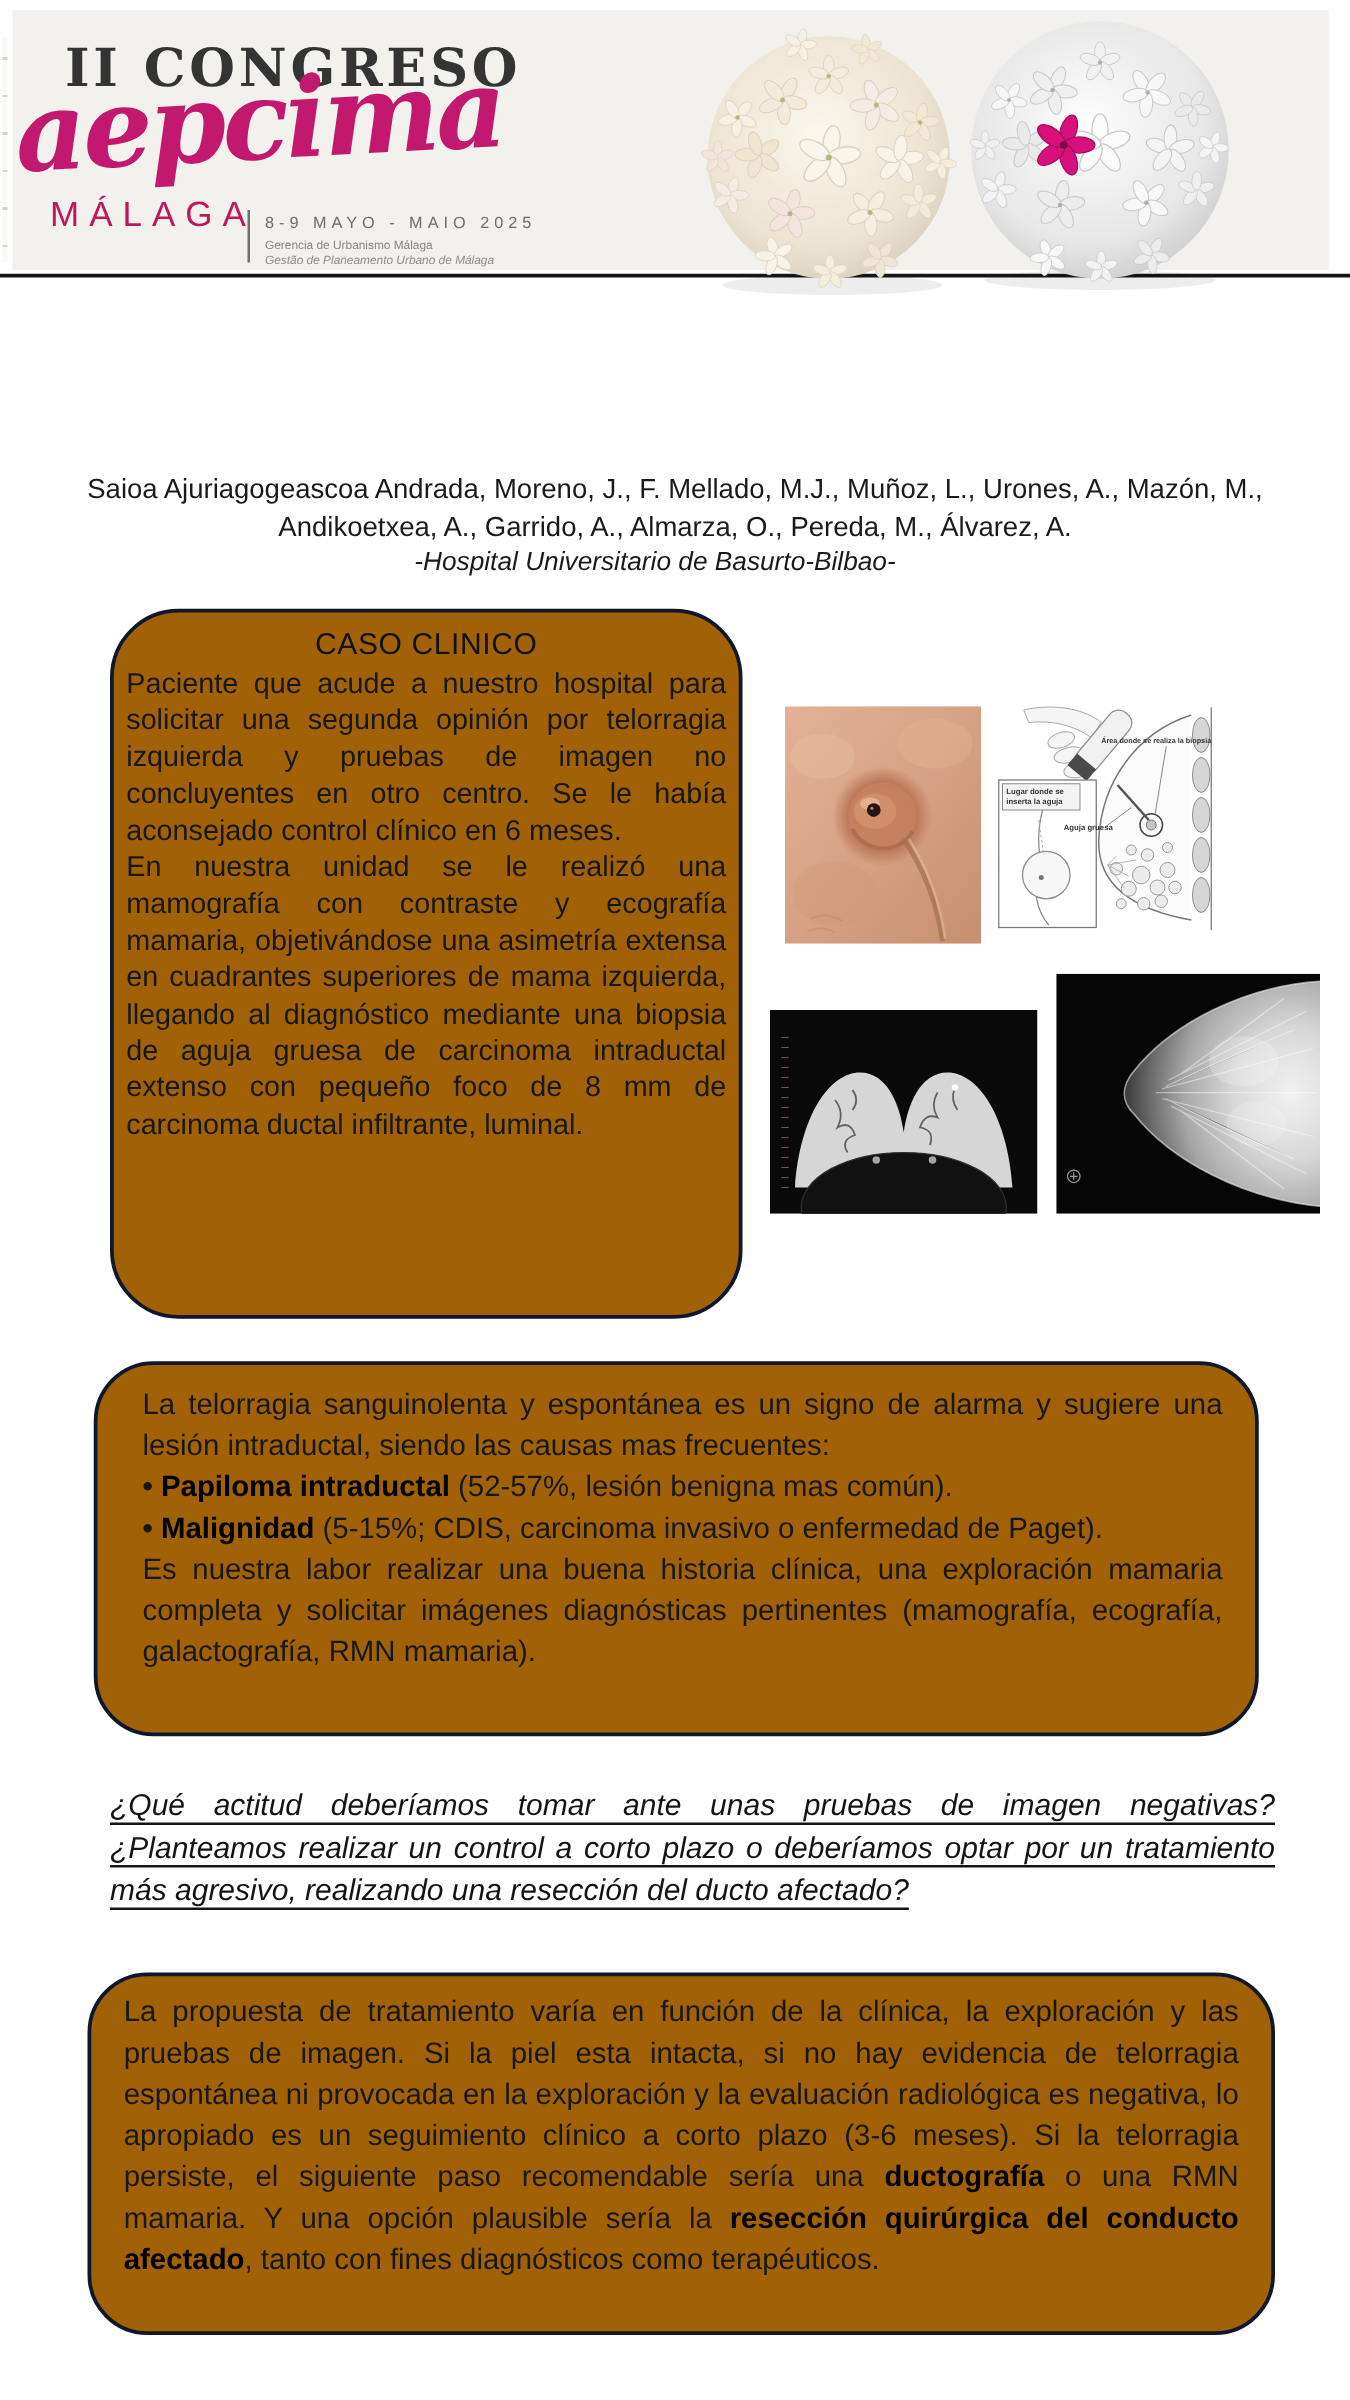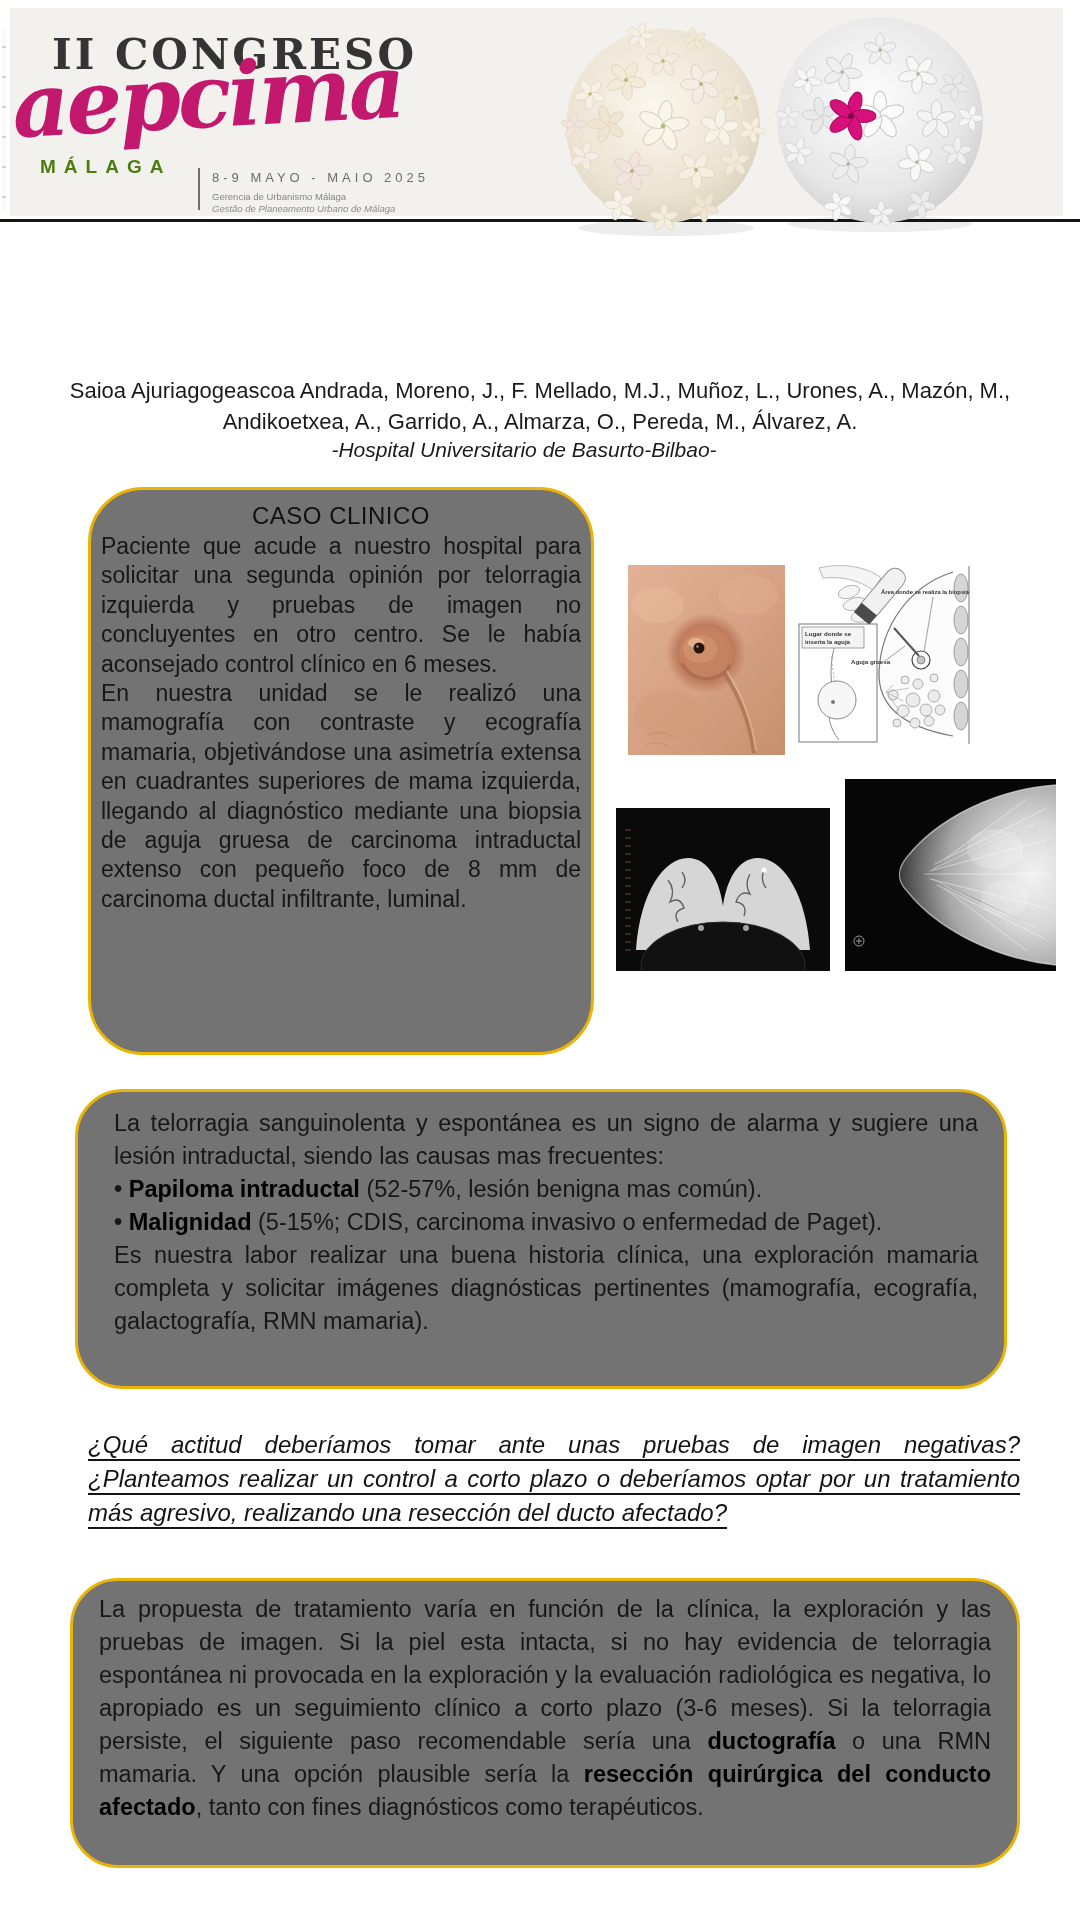--- a/index.html
+++ b/index.html
@@ -9,37 +9,37 @@
 
   
   .header-band{left:10px;top:8px;width:1053px;height:208px;background:#f2f1ee;}
   .margin-marks{left:2px;top:30px;width:4px;height:180px;opacity:.45;
      background:repeating-linear-gradient(#f2f1ee 0 16px,#9a9a9a 16px 18px,#f2f1ee 18px 30px);}
   .separator{left:0;top:219px;width:1080px;height:3px;background:#161616;}
   .logo-congress{left:52px;top:30px;font-family:"DejaVu Serif",serif;font-weight:700;
      font-size:42px;letter-spacing:3px;color:#343434;}
   .logo-brand{left:12px;top:44px;font-family:"DejaVu Serif",serif;font-style:italic;font-weight:700;
      font-size:88px;letter-spacing:-3px;color:#c2186d;transform:rotate(-3deg);}
-  .logo-city{left:40px;top:156px;font-size:19px;font-weight:700;letter-spacing:8px;color:#4d7c0f;}
+  .logo-city{left:40px;top:156px;font-size:28px;font-weight:400;letter-spacing:8px;color:#be185d;}
   .logo-divider{left:198px;top:168px;width:2px;height:42px;background:#6f6f6f;}
   .logo-dates{left:212px;top:170px;font-size:13px;letter-spacing:4px;color:#6d6d6d;}
   .logo-org1{left:212px;top:191px;font-size:9.5px;color:#858585;}
   .logo-org2{left:212px;top:203px;font-size:9.5px;font-style:italic;color:#8d8d8d;}
   .flowers{left:468px;top:4px;z-index:3;}
 
   
   .title-line{left:30px;width:1020px;text-align:center;font-size:34px;color:#131313;}
   .title-line span{text-decoration:underline;text-underline-offset:7px;text-decoration-thickness:2px;}
   .t1{top:282px;} .t2{top:327px;}
   .authors{left:40px;width:1000px;text-align:center;font-size:22px;color:#1a1a1a;}
   .a1{top:378px;} .a2{top:409px;}
   .affiliation{left:24px;top:438px;width:1000px;text-align:center;font-size:21px;font-style:italic;color:#1a1a1a;}
 
   
-  .pinkbox{border:3px solid #eab308;border-radius:55px;background:#737373;box-sizing:border-box;}
+  .pinkbox{border:3px solid #0f172a;border-radius:55px;background:#a16207;box-sizing:border-box;}
   .case-box{left:88px;top:487px;width:506px;height:568px;padding:8px 10px 0 10px;}
   .case-head{text-align:center;font-size:24px;letter-spacing:.5px;margin:4px 0 2px 0;color:#111;}
   .case-p{font-size:23px;line-height:29.4px;text-align:justify;margin:0;color:#171717;}
 
   .causes-box{left:75px;top:1089px;width:932px;height:300px;padding:15px 26px 0 36px;border-radius:48px;}
   .body-txt{font-size:23.5px;line-height:33px;text-align:justify;color:#171717;margin:0;}
   .bullet{list-style:none;margin:0;padding:0;text-align:left;}
   .bullet::before{content:"• ";font-weight:700;}
   .bold{font-weight:700;color:#000;}
 

